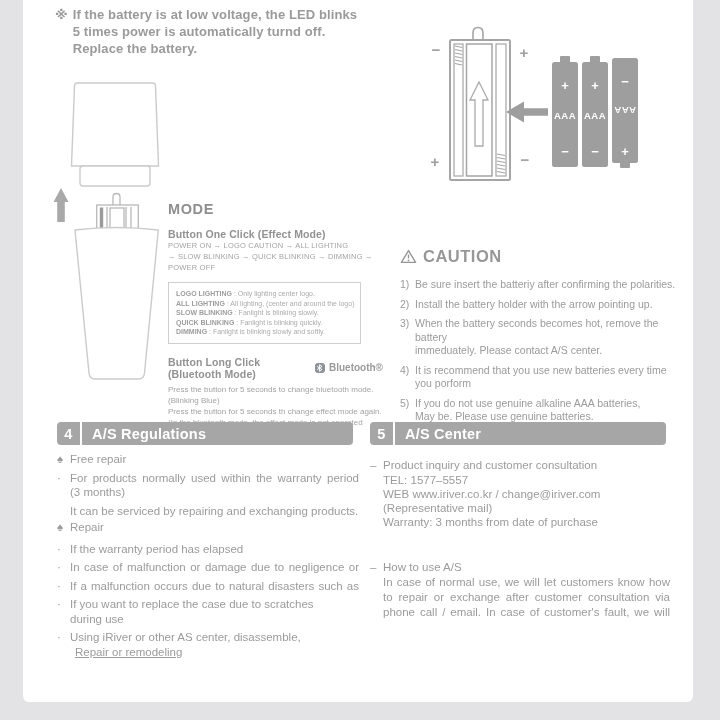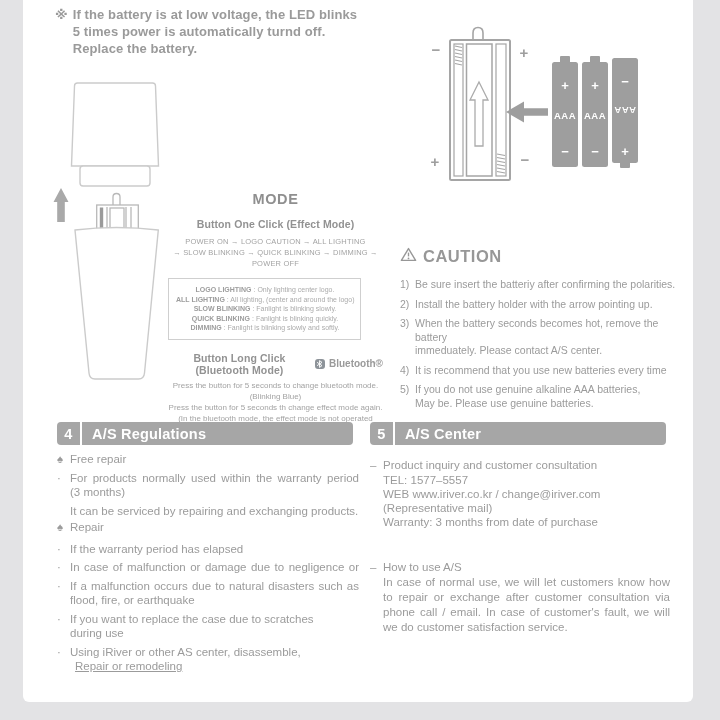--- a/index.html
+++ b/index.html
@@ -14,37 +14,37 @@
     position:absolute;left:23px;top:0;width:670px;height:702px;
     background:#ffffff;border-radius:0 0 6px 6px;
   }
   
   .note{
     position:absolute;left:32px;top:6px;display:flex;gap:5px;
     font-size:13px;font-weight:bold;line-height:17px;color:#9a9a9a;letter-spacing:.1px;
   }
   .note .marker{flex:0 0 auto;}
   
-  .mode{position:absolute;left:145px;top:191px;width:215px;text-align:center;}
+  .mode{position:absolute;left:145px;top:201px;width:215px;}
   .mode-title{font-size:14.5px;font-weight:bold;color:#8f8f8f;letter-spacing:.6px;margin-bottom:11px;}
-  .sub-heading{font-size:10.5px;font-weight:bold;color:#929292;letter-spacing:.1px;margin-bottom:6px;}
+  .sub-heading{font-size:10.5px;font-weight:bold;color:#929292;letter-spacing:.1px;}
   .flow{font-size:7.5px;line-height:11px;color:#a3a3a3;letter-spacing:.2px;margin-bottom:9px;}
   .legend-box{
     border:1px solid #cfcfcf;width:178px;padding:6px 6px 6px 7px;margin-bottom:12px;
   }
   .legend-line{font-size:7px;line-height:9.6px;color:#ababab;white-space:nowrap;}
   .legend-line .term{font-weight:bold;color:#9d9d9d;}
   .bt-head{display:flex;align-items:center;gap:4px;margin-bottom:4px;}
   .bt-head .sub-heading{margin-bottom:0;}
   .bt-badge{width:10px;height:10px;border-radius:3px;background:#8d9399;display:inline-flex;align-items:center;justify-content:center;flex:0 0 auto;}
   .bt-label{font-size:10px;font-weight:bold;color:#9a9a9a;}
   .bt-body{font-size:8px;line-height:11px;color:#a3a3a3;}
   
   .caution{position:absolute;left:377px;top:247px;width:292px;}
-  .caution-head{display:flex;align-items:flex-start;gap:6px;margin-bottom:12px;}
+  .caution-head{display:flex;align-items:center;gap:6px;margin-bottom:12px;}
   .caution-title{font-size:16.5px;font-weight:bold;color:#979797;letter-spacing:.5px;}
   .c-item{position:relative;padding-left:15px;font-size:10.5px;line-height:13.5px;color:#9b9b9b;margin-bottom:6px;}
   .c-num{position:absolute;left:0;top:0;}
   
   .sec{position:absolute;width:296px;}
   .sec-bar{
     height:23px;background:#a6a6a6;border-radius:4px;display:flex;align-items:center;
     color:#ffffff;font-weight:bold;font-size:14.5px;letter-spacing:.2px;
   }
   .sec-num{width:23px;text-align:center;flex:0 0 auto;}
@@ -204,20 +204,21 @@
       <div>Install the battery holder with the arrow pointing up.</div>
     </div>
     <div class="c-item">
       <span class="c-num">3)</span>
       <div>When the battery seconds becomes hot, remove the battery</div>
       <div>immeduately. Please contact A/S center.</div>
     </div>
     <div class="c-item">
       <span class="c-num">4)</span>
       <div>It is recommend that you use new batteries every time</div>
+      <div>you porform</div>
     </div>
     <div class="c-item">
       <span class="c-num">5)</span>
       <div>If you do not use genuine alkaline AAA batteries,</div>
       <div>May be. Please use genuine batteries.</div>
     </div>
   </div>
 
   <div class="sec" style="left:34px;top:422px;">
     <div class="sec-bar">
@@ -247,21 +248,20 @@
         <span class="bullet">·</span>
         <div class="r-line">If the warranty period has elapsed</div>
       </div>
       <div class="r-item">
         <span class="bullet">·</span>
         <div class="r-line jl">In case of malfunction or damage due to negligence or</div>
       </div>
       <div class="r-item">
         <span class="bullet">·</span>
         <div class="r-line jl">If a malfunction occurs due to natural disasters such as</div>
-        <div class="r-line">flood, fire, or earthquake</div>
       </div>
       <div class="r-item">
         <span class="bullet">·</span>
         <div class="r-line">If you want to replace the case due to scratches</div>
         <div class="r-line">during use</div>
       </div>
       <div class="r-item">
         <span class="bullet">·</span>
         <div class="r-line">Using iRiver or other AS center, disassemble,</div>
         <div class="r-line" style="padding-left:5px;text-decoration:underline;">Repair or remodeling</div>
@@ -283,18 +283,17 @@
         <div class="c5-line c5-tight">WEB www.iriver.co.kr / change@iriver.com</div>
         <div class="c5-line c5-tight">(Representative mail)</div>
         <div class="c5-line">Warranty: 3 months from date of purchase</div>
       </div>
       <div class="c5-group" style="margin-top:29px;">
         <span class="c5-dash">–</span>
         <div class="c5-line">How to use A/S</div>
         <div class="c5-line jl">In case of normal use, we will let customers know how</div>
         <div class="c5-line jl">to repair or exchange after customer consultation via</div>
         <div class="c5-line jl">phone call / email. In case of customer's fault, we will</div>
-        <div class="c5-line">we do customer satisfaction service.</div>
       </div>
     </div>
   </div>
 
 </div>
 
 </body></html>

